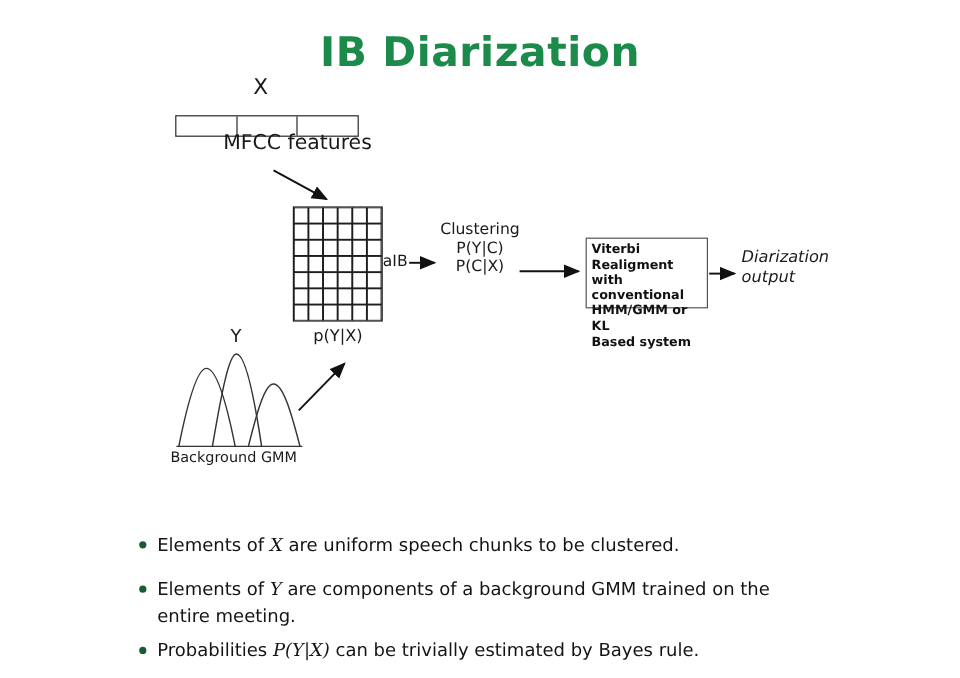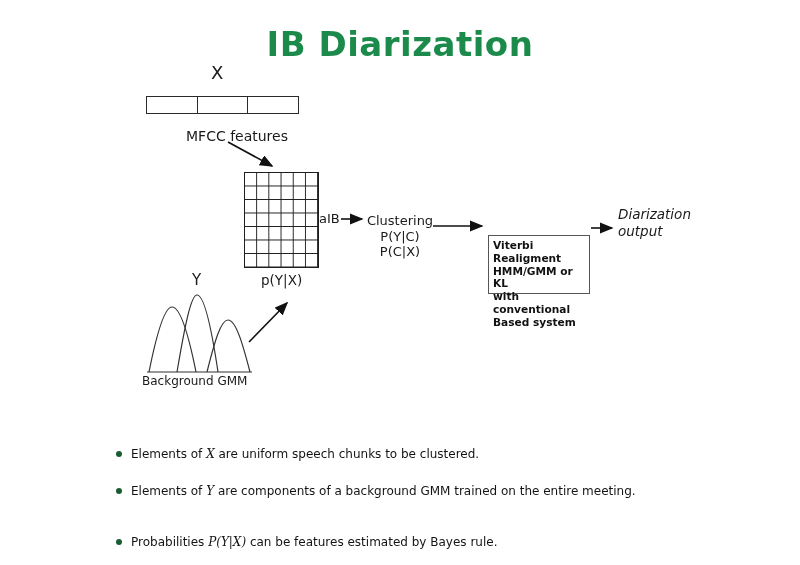--- a/index.html
+++ b/index.html
@@ -24,32 +24,32 @@
   #pgrid{
     left:244px;top:172px;width:73px;height:94px;
     border:1.6px solid #1e1e1e;
     background-image:
       linear-gradient(to right,#1e1e1e 1.4px,transparent 1.4px),
       linear-gradient(to bottom,#1e1e1e 1.4px,transparent 1.4px);
     background-size:12.2px 100%,100% 13.5px;
     background-position:-1px 0,0 -1px;
   }
   #clustering{
-    left:356px;top:213px;width:88px;text-align:center;
+    left:356px;top:184px;width:88px;text-align:center;
     font-size:13px;line-height:15.5px;
   }
   #viterbi-box{
     left:488px;top:198px;width:96px;height:54px;
     border:1.2px solid #555;padding:3px 0 0 4px;
-    font-size:10.6px;line-height:12.8px;font-weight:bold;color:#111;margin-top:37px;
+    font-size:10.6px;line-height:12.8px;font-weight:bold;color:#111;
   }
   #output-label{left:618px;top:206px;font-size:13.5px;line-height:16.5px;font-style:italic;}
   .math{font-family:"DejaVu Serif",serif;font-style:italic;}
   
-  .bullet{position:absolute;left:114px;width:572px;font-size:12px;line-height:21.5px;color:#141414;}
+  .bullet{position:absolute;left:114px;width:572px;font-size:15px;line-height:21.5px;color:#141414;}
   .bullet .dot{
     position:absolute;left:2px;top:7px;width:6px;height:6px;border-radius:50%;
     background:#1a5c32;
   }
   .bullet .btext{display:block;margin-left:17px;}
   svg{pointer-events:none;}
 </style>
 </head>
 <body>
 
@@ -58,38 +58,38 @@
   <div id="title" class="abs" style="color:#1b8a4a;">IB Diarization</div>
 
   <div class="abs dlabel" style="left:211px;top:62px;font-size:18px;">X</div>
 
   <div id="x-rect" class="abs">
     <div class="seg"></div>
     <div class="seg"></div>
     <div class="seg"></div>
   </div>
 
-  <div class="abs dlabel" style="left:186px;top:128px;font-size:14px;">MFCC features</div>
+  <div class="abs dlabel" style="left:186px;top:109px;font-size:17px;">MFCC features</div>
 
   <div id="pgrid" class="abs"></div>
 
   <div class="abs dlabel" style="left:319px;top:211px;font-size:13px;text-align:center;">aIB</div>
 
   <div class="abs dlabel" style="left:261px;top:272px;font-size:13.5px;">p(Y|X)</div>
 
   <div id="clustering" class="abs">
     <div>Clustering</div>
     <div>P(Y|C)</div>
     <div>P(C|X)</div>
   </div>
 
   <div id="viterbi-box" class="abs">
     <div>Viterbi Realigment</div>
+    <div>with conventional</div>
     <div>HMM/GMM or KL</div>
-    <div>with conventional</div>
     <div>Based system</div>
   </div>
 
   <div id="output-label" class="abs">
     <div>Diarization</div>
     <div>output</div>
   </div>
 
   <div class="abs dlabel" style="left:192px;top:271px;font-size:15px;">Y</div>
 
@@ -125,16 +125,16 @@
     <span class="btext"><span>Elements of </span><span class="math">X</span><span> are uniform speech chunks to be clustered.</span></span>
   </div>
 
   <div class="bullet" style="top:481px;">
     <span class="dot"></span>
     <span class="btext"><span>Elements of </span><span class="math">Y</span><span> are components of a background GMM trained on the entire meeting.</span></span>
   </div>
 
   <div class="bullet" style="top:532px;">
     <span class="dot"></span>
-    <span class="btext"><span>Probabilities </span><span class="math">P(Y|X)</span><span> can be features estimated by Bayes rule.</span></span>
+    <span class="btext"><span>Probabilities </span><span class="math">P(Y|X)</span><span> can be trivially estimated by Bayes rule.</span></span>
   </div>
 
 </div>
 
 </body></html>

